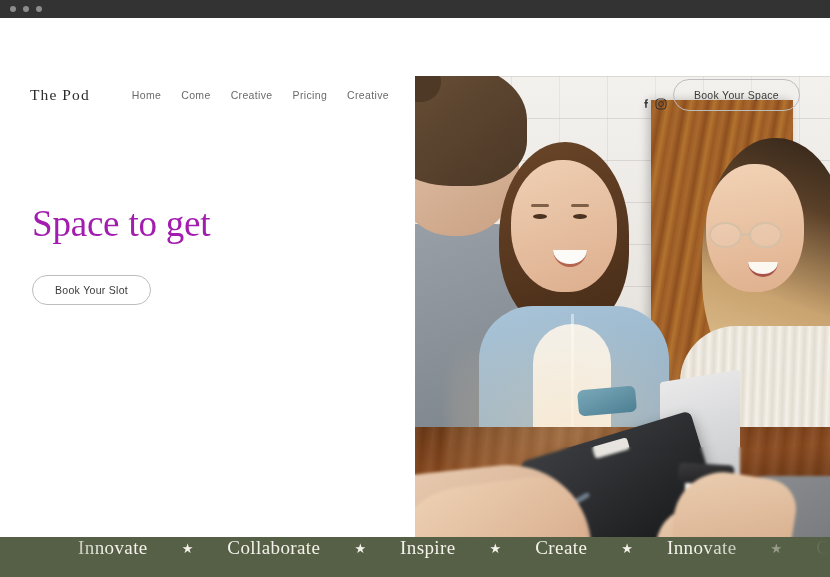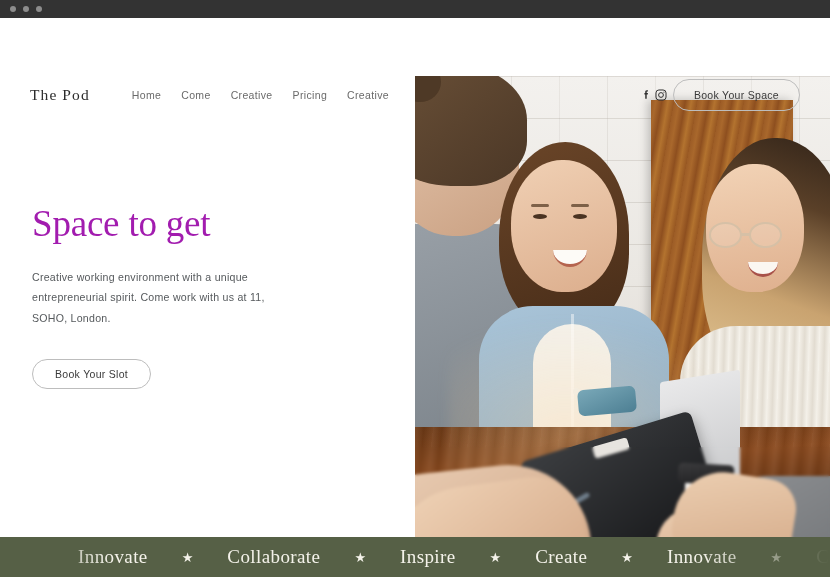--- a/index.html
+++ b/index.html
@@ -52,21 +52,21 @@
   }
   .nav a {
     font-size:10.5px;
     color:#6a6a6a;
     text-decoration:none;
     letter-spacing:.35px;
     white-space:nowrap;
   }
   .header-right {
     margin-left:auto;
-    display:flex; align-items:center;
+    display:flex; align-items:flex-end;
     gap:0;
   }
   .social-icon {
     width:15px; height:15px;
     display:flex; align-items:center; justify-content:center;
     color:#2f2f2f;
   }
   .social-icon svg { display:block; }
   .btn-outline {
     display:inline-flex; align-items:center; justify-content:center;
@@ -402,21 +402,21 @@
   }
 
   
   .marquee {
     position:absolute;
     left:0; bottom:0;
     width:830px; height:40px;
     background:#566046;
     overflow:hidden;
     z-index:8;
-    display:flex; align-items:center;
+    display:flex; align-items:flex-start;
   }
   .marquee-track {
     display:flex; align-items:center;
     gap:0;
     white-space:nowrap;
     padding-left:44px;
     -webkit-mask-image:linear-gradient(to right, rgba(0,0,0,0) 0px, rgba(0,0,0,1) 110px, rgba(0,0,0,1) 700px, rgba(0,0,0,0) 830px);
     mask-image:linear-gradient(to right, rgba(0,0,0,0) 0px, rgba(0,0,0,1) 110px, rgba(0,0,0,1) 700px, rgba(0,0,0,0) 830px);
   }
   .marquee-word {
@@ -525,21 +525,20 @@
       <div class="p-right-arm"></div>
 
       <div class="photo-blur-bottom"></div>
     </div>
   </div>
 
   <div class="hero-left">
     <h1 class="hero-title">
       <span>Space to get</span><br>
     </h1>
-    <p class="hero-sub">Creative working environment with a unique entrepreneurial spirit. Come work with us at 11, SOHO, London.</p>
     <button class="btn-outline btn-hero">Book Your Slot</button>
   </div>
 
   <div class="marquee">
     <div class="marquee-track">
       <span class="marquee-word">Innovate</span>
       <span class="marquee-star">★</span>
       <span class="marquee-word">Collaborate</span>
       <span class="marquee-star">★</span>
       <span class="marquee-word">Inspire</span>

